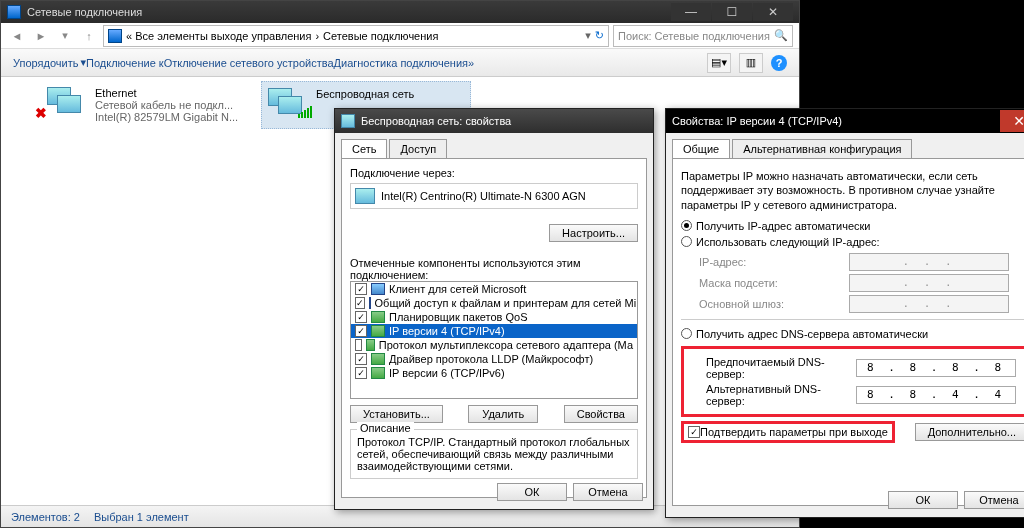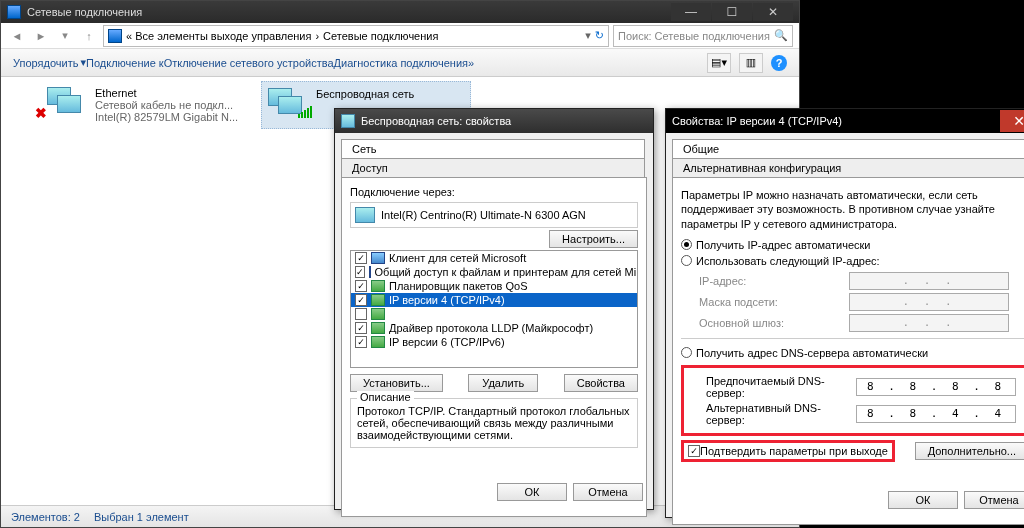--- a/index.html
+++ b/index.html
@@ -38,21 +38,21 @@
 .netitem .title { color: #000; }
 .netitem .sub { color: #666; }
 
 .status { position: absolute; left: 0; bottom: 0; width: 100%; height: 22px; background: linear-gradient(#f4f4f4,#e4e4e4); border-top: 1px solid #ccc; display: flex; align-items: center; padding: 0 10px; gap: 14px; color: #1a4d8f; }
 
 
 .dlg { position: absolute; background: #f0f0f0; border: 1px solid #222; box-shadow: 2px 2px 8px rgba(0,0,0,.4); }
 .dlg1 { left: 334px; top: 108px; width: 320px; height: 402px; }
 .dlgtitle { height: 24px; background: linear-gradient(#4a4a4a,#2e2e2e); color: #fff; display: flex; align-items: center; padding: 0 6px; gap: 6px; }
 .dlgtitle .ticon { width: 14px; height: 14px; background: linear-gradient(#aee,#6bd); border: 1px solid #48a; }
-.tabs { display: flex; padding: 6px 6px 0 6px; flex-direction: column; }
+.tabs { display: flex; padding: 6px 6px 0 6px; }
 .tab { padding: 3px 10px; background: #fff; border: 1px solid #999; border-bottom: none; margin-right: 2px; }
 .tab.inactive { background: #eee; }
 .tabbody { background: #fff; margin: 0 6px 6px 6px; border: 1px solid #999; padding: 8px; height: 340px; position: relative; }
 .group { border: 1px solid #ccc; padding: 4px; margin: 4px 0; display: flex; align-items: center; gap: 6px; }
 .adaptericon { width: 20px; height: 16px; background: linear-gradient(#aee,#6bd); border: 1px solid #48a; }
 .btn { background: linear-gradient(#fafafa,#e4e4e4); border: 1px solid #999; padding: 2px 12px; min-width: 70px; text-align: center; }
 .complist { border: 1px solid #999; height: 118px; overflow: hidden; background: #fff; }
 .complist .row { display: flex; align-items: center; gap: 4px; padding: 1px 4px; white-space: nowrap; }
 .complist .row.sel { background: #0a64c8; color: #fff; }
 .chk { width: 12px; height: 12px; border: 1px solid #666; display: inline-flex; align-items: center; justify-content: center; font-size: 9px; background: #fff; color: #000; }
@@ -171,21 +171,22 @@
   <div class="tabs">
     <span class="tab">Сеть</span>
     <span class="tab inactive">Доступ</span>
   </div>
   <div class="tabbody">
     <div>Подключение через:</div>
     <div class="group">
       <span class="adaptericon"></span>
       <span>Intel(R) Centrino(R) Ultimate-N 6300 AGN</span>
     </div>
-    <div style="text-align:right;margin:5px 0"><span class="btn">Настроить...</span></div>
+    <div style="text-align:right;margin:18px 0"><span class="btn">Настроить...</span></div>
+    <div>Отмеченные компоненты используются этим подключением:</div>
     <div class="complist">
       <div class="row">
           <span class="chk">✓</span>
           <span class="proticon blue"></span>
           <span>Клиент для сетей Microsoft</span>
         </div>
       <div class="row">
           <span class="chk">✓</span>
           <span class="proticon blue"></span>
           <span>Общий доступ к файлам и принтерам для сетей Mi</span>
@@ -196,20 +197,21 @@
           <span>Планировщик пакетов QoS</span>
         </div>
       <div class="row sel">
           <span class="chk">✓</span>
           <span class="proticon"></span>
           <span>IP версии 4 (TCP/IPv4)</span>
         </div>
       <div class="row">
           <span class="chk"></span>
           <span class="proticon"></span>
+          <span>Протокол мультиплексора сетевого адаптера (Ма</span>
         </div>
       <div class="row">
           <span class="chk">✓</span>
           <span class="proticon"></span>
           <span>Драйвер протокола LLDP (Майкрософт)</span>
         </div>
       <div class="row">
           <span class="chk">✓</span>
           <span class="proticon"></span>
           <span>IP версии 6 (TCP/IPv6)</span>

